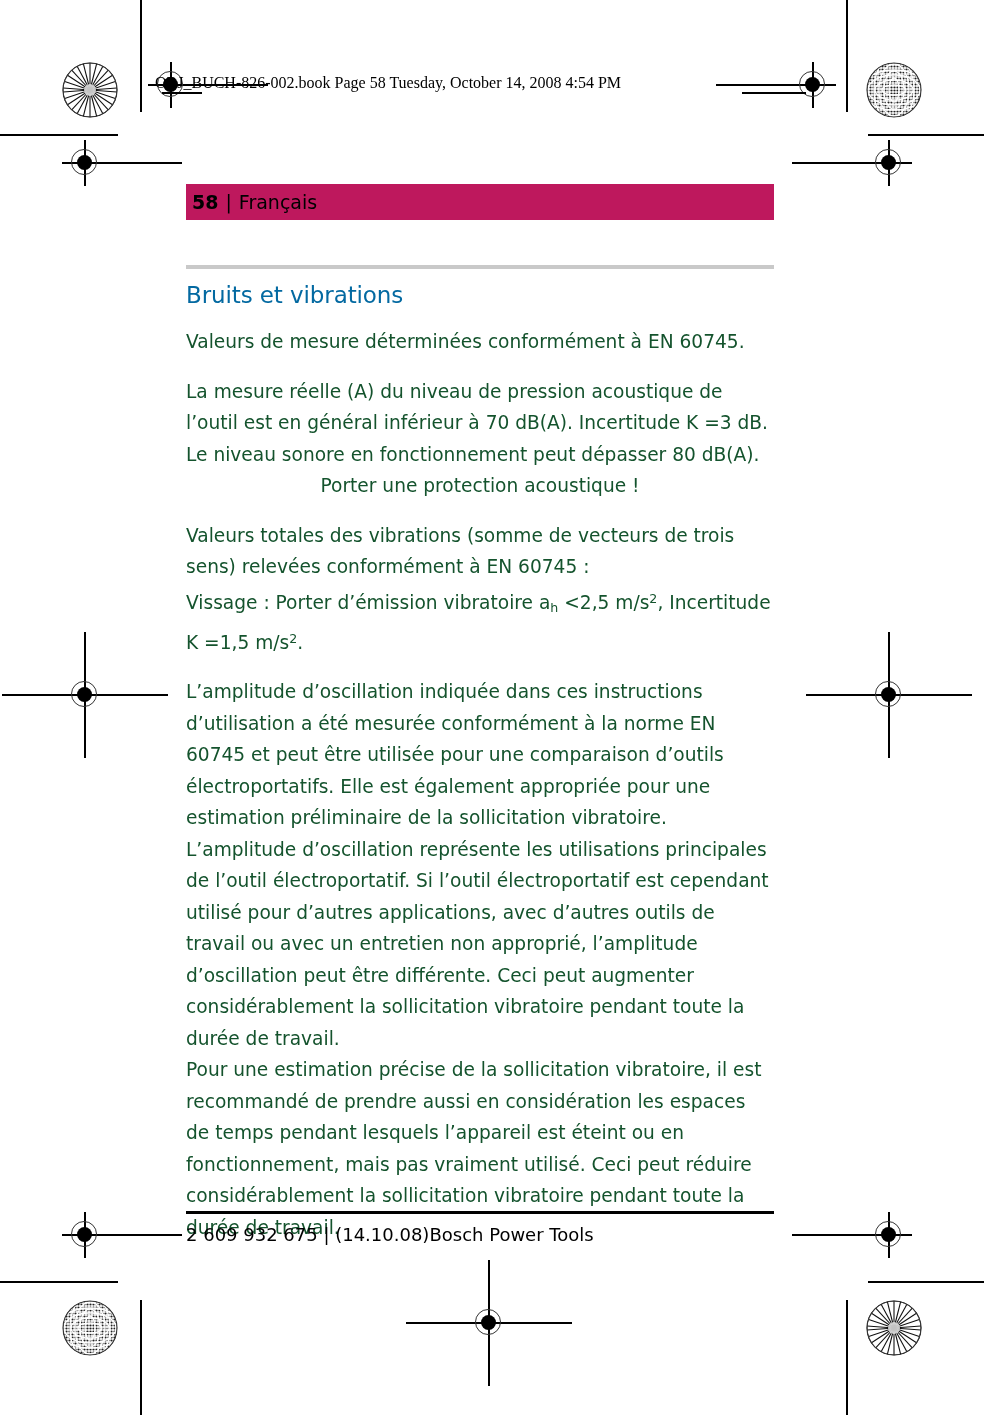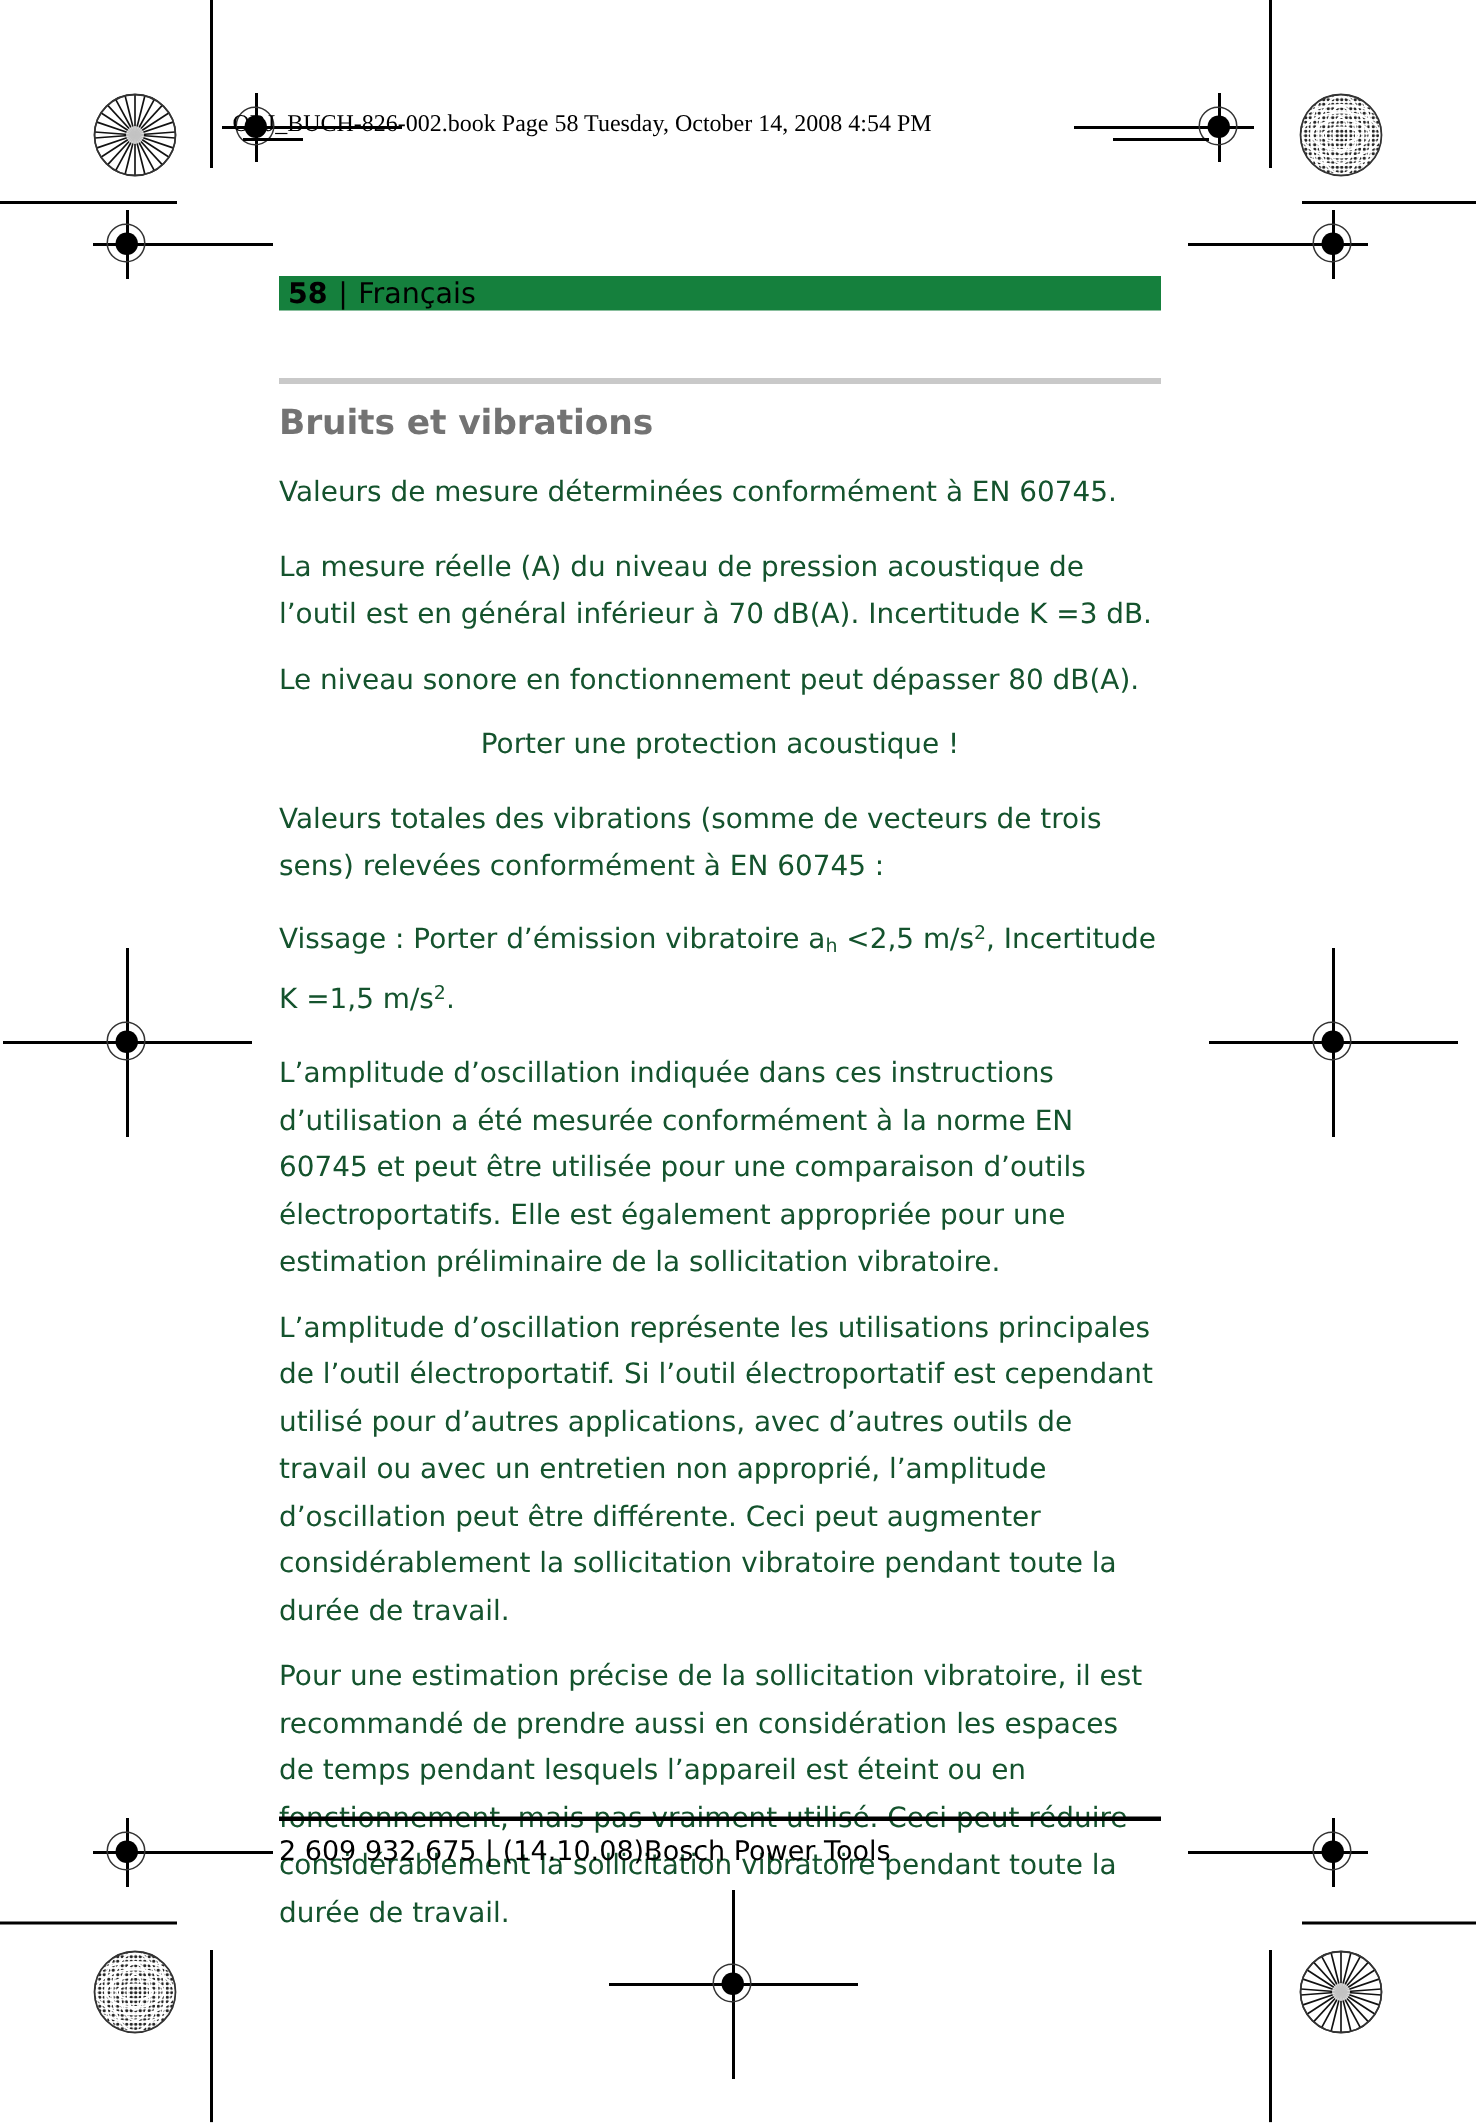--- a/index.html
+++ b/index.html
@@ -101,22 +101,22 @@
 
   
   .content {
     position: absolute;
     left: 186px;
     top: 184px;
     width: 588px;
   }
 
   .page-banner {
-    background: #15803d;
-    height: 23px;
+    background: #be185d;
+    height: 36px;
     display: flex;
     align-items: center;
     padding-left: 6px;
     box-sizing: border-box;
     text-align: center;
   }
   .page-banner .pg-num {
     font-weight: bold;
     font-size: 19px;
     color: #000;
@@ -133,32 +133,32 @@
 
   .section-rule {
     margin-top: 45px;
     height: 4px;
     background: #c9c9c9;
   }
 
   h1.section-title {
     margin: 13px 0 0 0;
     font-size: 23px;
-    font-weight: bold;
+    font-weight: normal;
     letter-spacing: -0.1px;
-    color: #737373;
+    color: #0369a1;
   }
 
   p.body {
     margin: 18px 0 0 0;
     font-size: 18.6px;
     line-height: 31.5px;
     color: #14532d;
   }
-  p.body.tight { margin-top: 12px; }
+  p.body.tight { margin-top: 0; }
   p.body.bold { font-weight: normal; text-align: center; }
 
   sub  { font-size: 0.68em; vertical-align: -0.25em; }
   sup  { font-size: 0.68em; vertical-align: 0.45em; }
 
   
   .footer-rule {
     position: absolute;
     left: 186px;
     top: 1211px;

